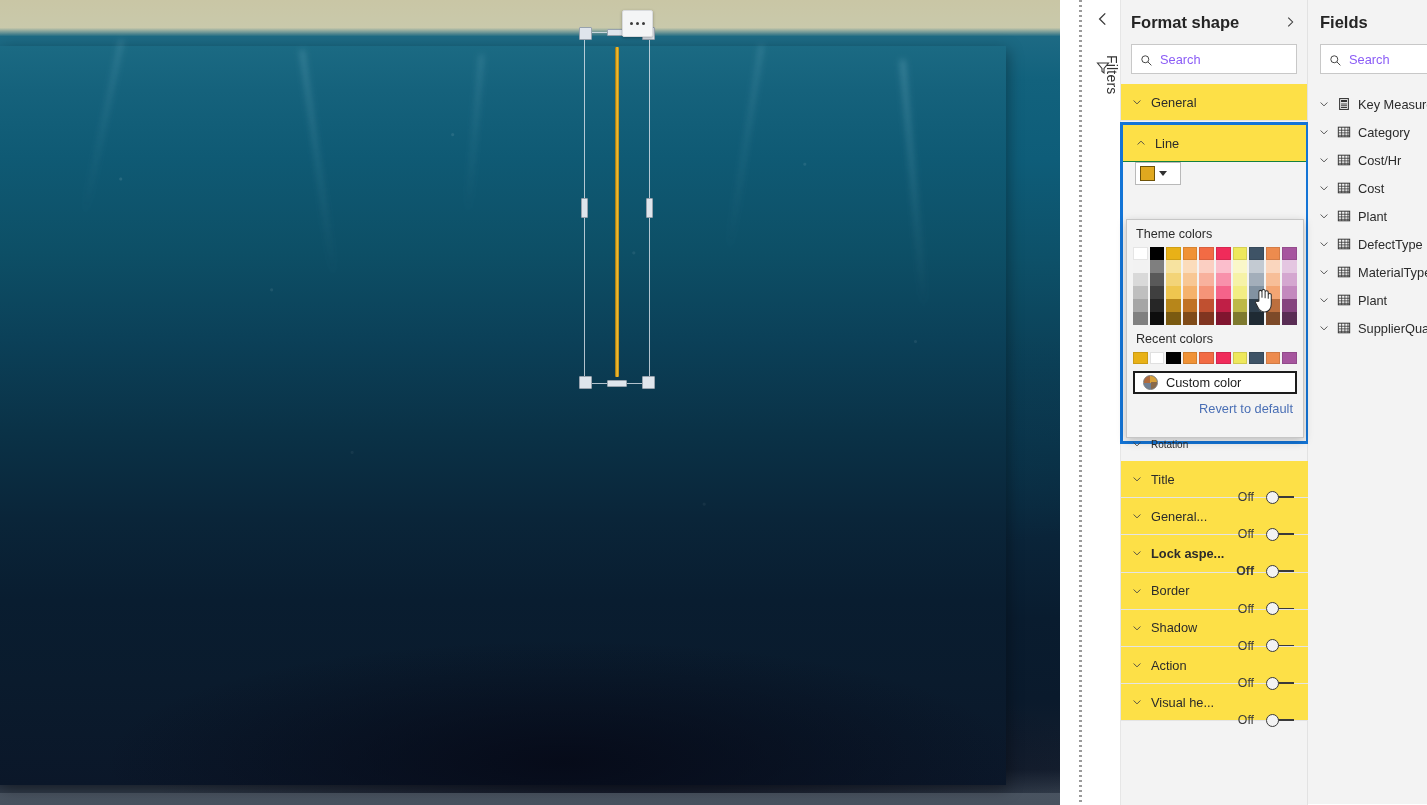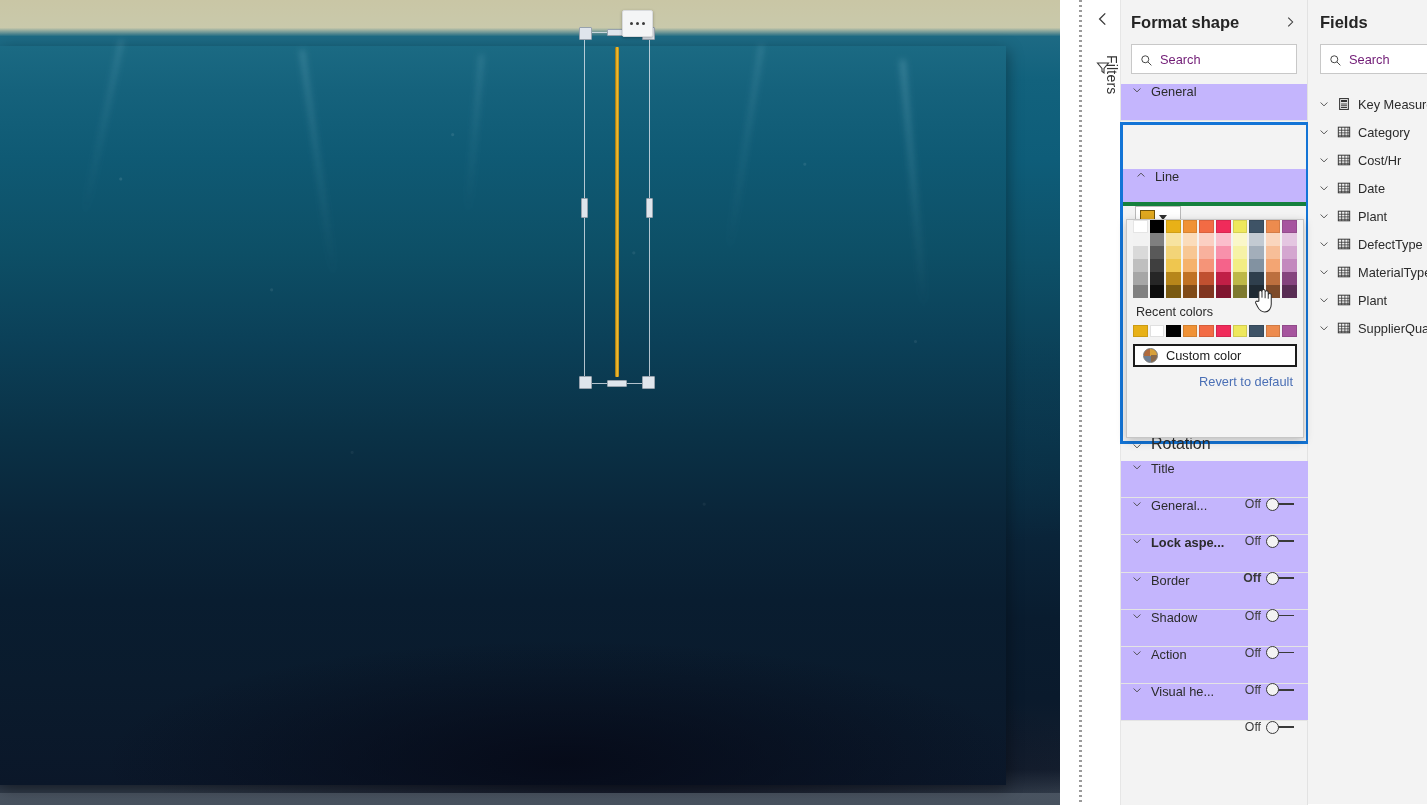--- a/index.html
+++ b/index.html
@@ -116,43 +116,43 @@
     background: #f3f3f3;
   }
   .pane-title { font-size: 16.5px; color: #252525; font-weight: 600; flex: 1; }
   .chev-right { width: 14px; height: 14px; color: #333; }
   .search-wrap { padding: 0 10px 10px 10px; }
   .search-box {
     height: 30px; background: #fff; border: 1px solid #c8c8c8;
     display: flex; align-items: center; padding: 0 8px; gap: 7px;
   }
   .search-box .mag { width: 13px; height: 13px; color: #3a3a3a; flex: 0 0 auto; }
-  .search-box .ph { font-size: 12.8px; color: #701a75; }
+  .search-box .ph { font-size: 12.8px; color: #8b5cf6; }
 
   .section-row {
-    height: 37px; display: flex; align-items: flex-start; padding-left: 10px; gap: 8px;
-    border-bottom: 1px solid #e4e4e4; background: #c4b5fd; font-size: 12.8px; color: #2b2b2b;
+    height: 37px; display: flex; align-items: center; padding-left: 10px; gap: 8px;
+    border-bottom: 1px solid #e4e4e4; background: #fde047; font-size: 12.8px; color: #2b2b2b;
   }
   .section-row .lbl { flex: 1; }
   .chev { width: 12px; height: 12px; flex: 0 0 auto; color: #444; }
-  .toggle-cell { display: flex; align-items: center; gap: 5px; padding-right: 14px; margin-top: 36px; }
+  .toggle-cell { display: flex; align-items: center; gap: 12px; padding-right: 14px; margin-top: 36px; }
   .toggle-cell .off { font-size: 12.3px; color: #3a3a3a; }
   .sw { width: 28px; height: 13px; position: relative; }
   .sw .track { position: absolute; left: 9px; top: 5.5px; width: 19px; height: 1.6px; background: #3a3a3a; }
   .sw .knob {
     position: absolute; left: 0; top: 0; width: 13px; height: 13px;
     border: 1.6px solid #3a3a3a; border-radius: 50%; background: #f3f3f3;
   }
 
   
   #line-group {
     position: absolute; left: -1px; top: 122px; width: 189px; height: 322px;
     border: 3px solid #1374d6; background: #f3f3f3;
   }
-  #line-group .section-row { border-bottom: 4px solid #15803d; margin-top: 44px; }
+  #line-group .section-row { border-bottom: 1px solid #15803d; }
   #line-color-label { padding: 12px 0 6px 12px; font-size: 12.8px; color: #2b2b2b; }
   #line-color-btn {
     margin-left: 12px; width: 46px; height: 23px; background: #fff;
     border: 1px solid #b9b9b9; display: flex; align-items: center; gap: 4px; padding: 0 4px;
   }
   #line-color-chip { width: 15px; height: 15px; border: 1.5px solid #6e5208; }
   .caret-down { width: 0; height: 0; border-left: 4px solid transparent; border-right: 4px solid transparent; border-top: 5px solid #303030; }
 
   
   #color-dropdown {
@@ -177,21 +177,21 @@
     background: conic-gradient(#d8a13a 0 25%, #8a6a4a 25% 50%, #6f7f93 50% 75%, #b06a3c 75% 100%);
     border: 1px solid #7a7a7a;
   }
   #revert-link {
     text-align: right; padding: 7px 10px 0 0; font-size: 12.8px; color: #4a6fb5; margin-left: 8px;
   }
   
   #rotation-row {
     position: absolute; left: 0; top: 428px; width: 187px; height: 32px;
     display: flex; align-items: center; padding-left: 10px; gap: 8px;
-    font-size: 16px; color: #2b2b2b; overflow: hidden;
+    font-size: 10px; color: #2b2b2b; overflow: hidden;
   }
   
   #cursor {
     position: absolute; left: 1252px; top: 286px; width: 22px; height: 28px; z-index: 60;
   }
 
   
   #fields-pane {
     position: absolute; left: 1308px; top: 0; width: 119px; height: 804px;
     background: #f3f3f3;
@@ -404,20 +404,21 @@
             <span class="sw">
               <span class="track"></span>
               <span class="knob"></span>
             </span>
           </span>
         </div>
       </div>
   </div>
 
   <div id="color-dropdown">
+    <div class="dd-head">Theme colors</div>
     <div class="swatch-grid" id="theme-grid">
         <div class="sw-col">
           <div class="top" style="background: rgb(255, 255, 255);"></div>
           <div class="shade" style="background: rgb(242, 242, 242);"></div>
           <div class="shade" style="background: rgb(217, 217, 217);"></div>
           <div class="shade" style="background: rgb(191, 191, 191);"></div>
           <div class="shade" style="background: rgb(166, 166, 166);"></div>
           <div class="shade" style="background: rgb(128, 128, 128);"></div>
         </div>
         <div class="sw-col">
@@ -567,21 +568,21 @@
           <span>Cost/Hr</span>
         </div>
         <div class="field-row">
           <span class="chev"><svg viewBox="0 0 16 16" width="12" height="12">
               <path d="M3.5 6 L8 10.5 L12.5 6" fill="none" stroke="#444" stroke-width="1.2"></path>
             </svg></span>
           <span class="grid-icon"><svg viewBox="0 0 16 16" width="14" height="14">
               <rect x="1.5" y="2.5" width="13" height="11" fill="none" stroke="#333" stroke-width="1.1"></rect>
               <path d="M1.5 6 H14.5 M1.5 9 H14.5 M1.5 11.8 H14.5 M5.3 2.5 V13.5 M9 2.5 V13.5 M12.5 2.5 V13.5" stroke="#333" stroke-width=".9"></path>
             </svg></span>
-          <span>Date</span>
+          <span>Cost</span>
         </div>
         <div class="field-row">
           <span class="chev"><svg viewBox="0 0 16 16" width="12" height="12">
               <path d="M3.5 6 L8 10.5 L12.5 6" fill="none" stroke="#444" stroke-width="1.2"></path>
             </svg></span>
           <span class="grid-icon"><svg viewBox="0 0 16 16" width="14" height="14">
               <rect x="1.5" y="2.5" width="13" height="11" fill="none" stroke="#333" stroke-width="1.1"></rect>
               <path d="M1.5 6 H14.5 M1.5 9 H14.5 M1.5 11.8 H14.5 M5.3 2.5 V13.5 M9 2.5 V13.5 M12.5 2.5 V13.5" stroke="#333" stroke-width=".9"></path>
             </svg></span>
           <span>Plant</span>

